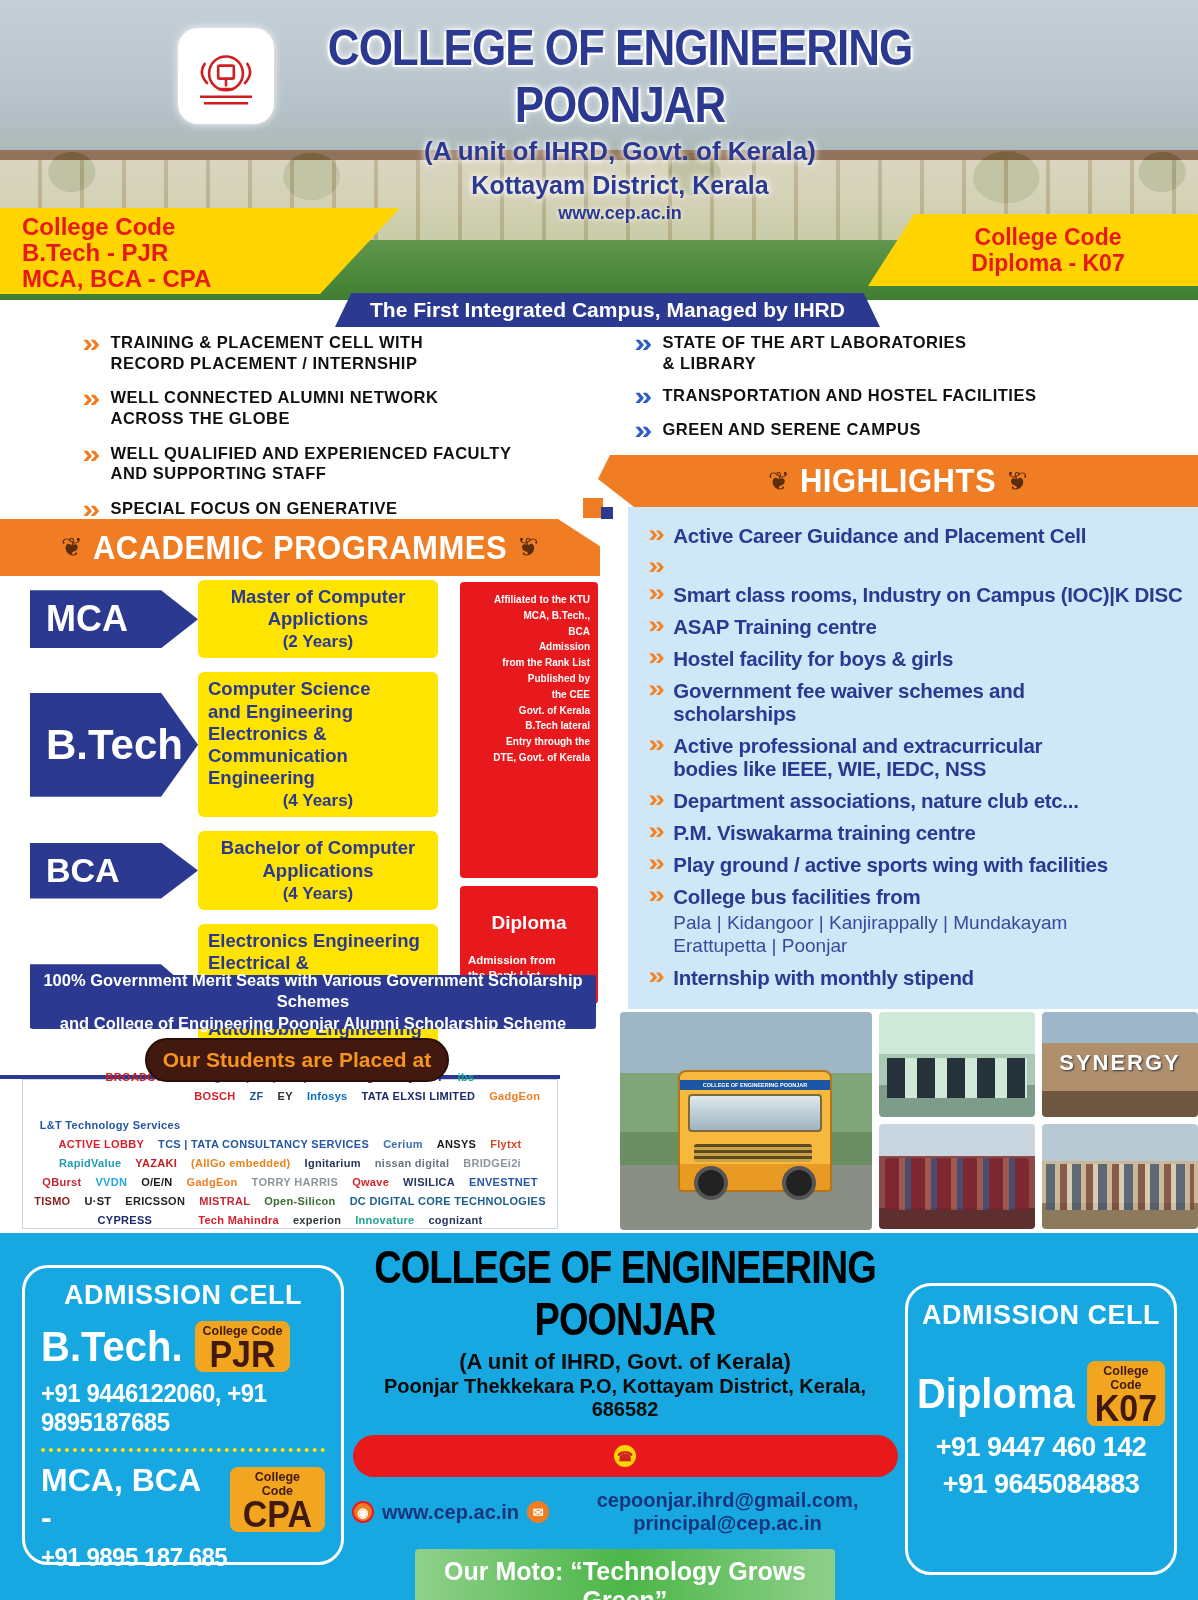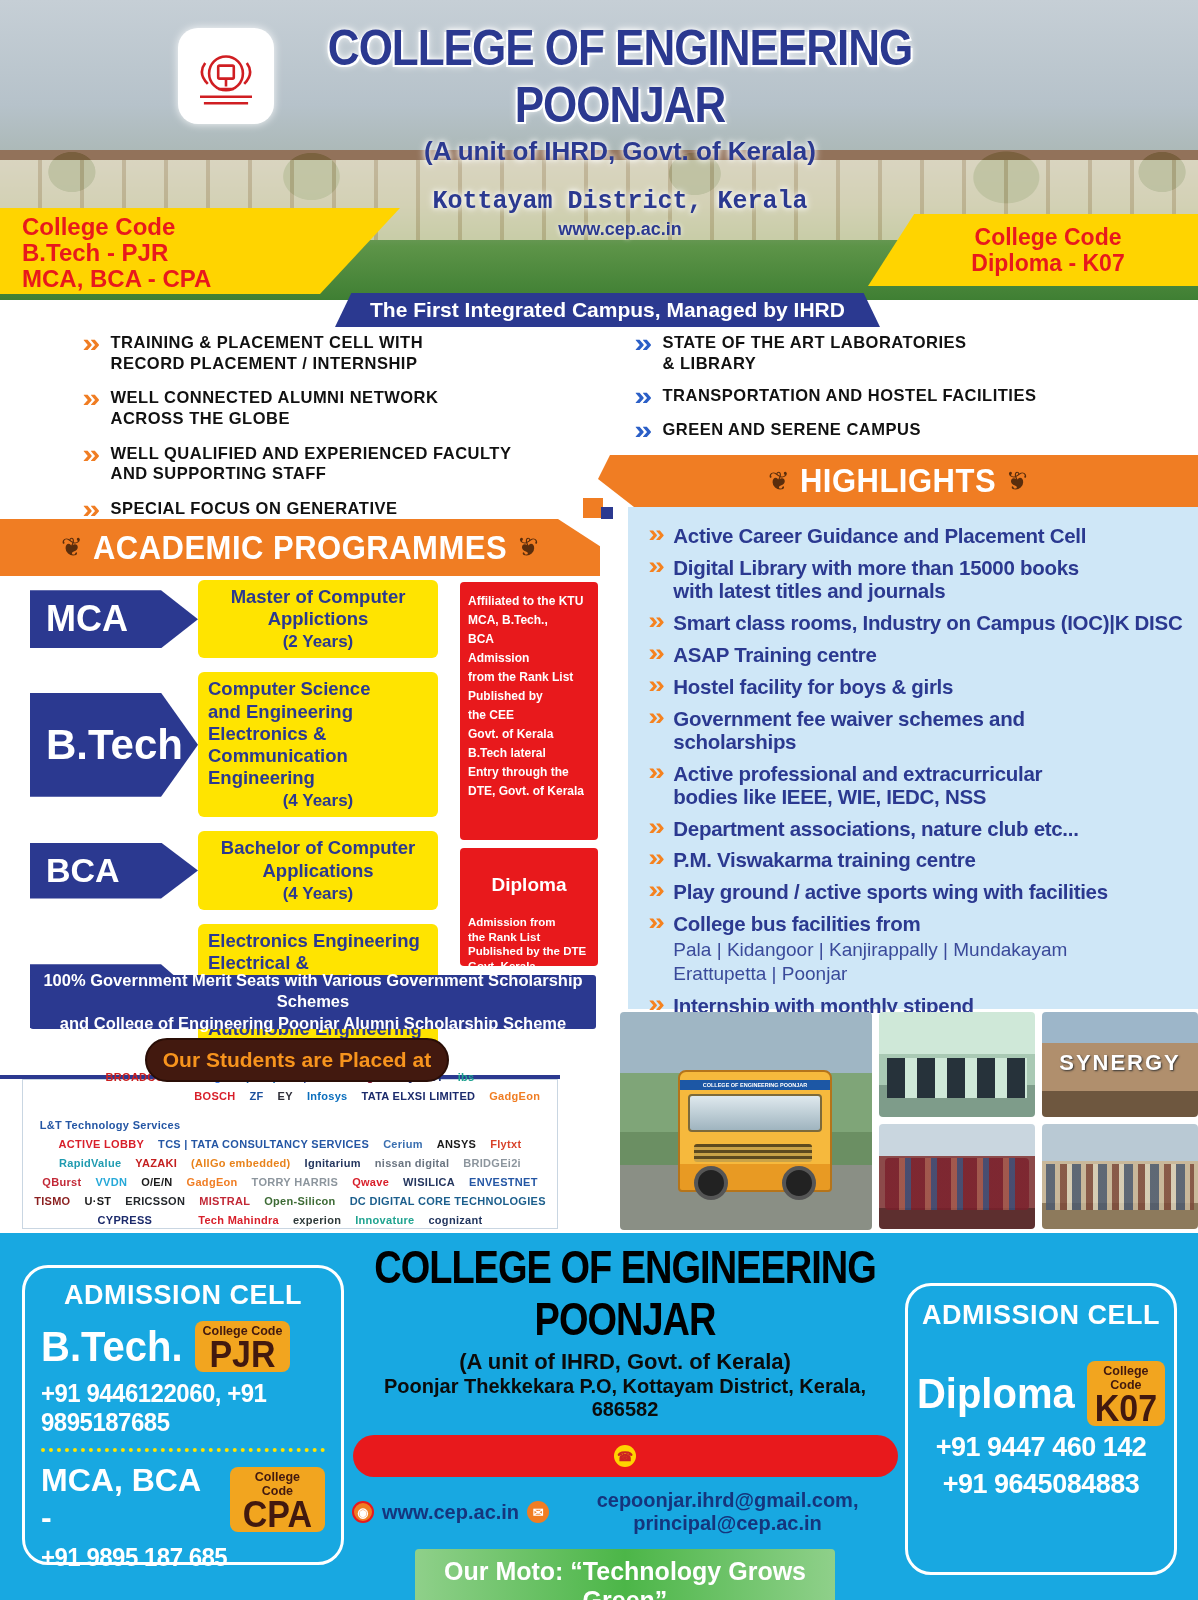--- a/index.html
+++ b/index.html
@@ -19,21 +19,21 @@
      radial-gradient(44px 36px at 58% 62%,#2f5c2a 58%,transparent 60%),
      radial-gradient(56px 44px at 84% 66%,#37662d 58%,transparent 60%),
      radial-gradient(40px 34px at 97% 60%,#2f5c2a 58%,transparent 60%);opacity:.8;}
   .emblem{position:absolute;left:178px;top:28px;width:96px;height:96px;background:#fff;border-radius:20px;
     box-shadow:0 0 8px rgba(255,255,255,.9);display:flex;align-items:center;justify-content:center;}
   .emblem svg{width:78px;height:78px;}
   .hero-text{position:absolute;left:270px;top:26px;width:700px;text-align:center;}
   .hero-title{font-size:44px;font-weight:bold;color:#2b3990;letter-spacing:-1px;transform:scaleY(1.15);
     text-shadow:0 0 4px #fff,0 0 8px #fff,2px 2px 0 #fff,-2px 2px 0 #fff;}
   .hero-sub1{font-size:26px;font-weight:bold;color:#2b3990;margin-top:10px;text-shadow:0 0 5px #fff,0 0 8px #fff;}
-  .hero-sub2{font-size:25px;font-weight:bold;color:#2b3990;margin-top:20px;text-shadow:0 0 5px #fff,0 0 8px #fff;font-family:Liberation Mono, monospace;}
+  .hero-sub2{font-size:25px;font-weight:bold;color:#2b3990;margin-top:4px;text-shadow:0 0 5px #fff,0 0 8px #fff;}
   .hero-web{font-size:18px;font-weight:bold;color:#2b3990;margin-top:3px;text-shadow:0 0 5px #fff;}
 
   
   .ribbon-l{position:absolute;left:0;top:208px;width:400px;height:86px;background:#ffd400;
     clip-path:polygon(0 0,100% 0,80% 100%,0 100%);padding:6px 0 0 22px;box-sizing:border-box;}
   .ribbon-l div{font-size:24px;font-weight:bold;color:#e8191c;line-height:1.08;}
   .ribbon-r{position:absolute;right:0;top:214px;width:330px;height:72px;background:#ffd400;
     clip-path:polygon(14% 0,100% 0,100% 100%,0 100%);display:flex;flex-direction:column;justify-content:center;
     align-items:center;padding-left:30px;box-sizing:border-box;}
   .ribbon-r div{font-size:23px;font-weight:bold;color:#e8191c;line-height:1.15;}
@@ -82,21 +82,21 @@
   .pbox{background:#ffe400;border-radius:6px;padding:6px 10px;box-sizing:border-box;width:240px;flex:none;margin-left:0px;}
   .pdesc{font-size:18.5px;font-weight:bold;color:#2b3990;line-height:1.2;white-space:pre-line;}
   .pyears{font-size:17px;font-weight:bold;color:#2b3990;text-align:center;margin-top:2px;}
   .r1 .parrow{height:58px;font-size:36px;}
   .r2 .parrow{height:104px;font-size:42px;}
   .r3 .parrow{height:56px;font-size:34px;}
   .r4 .parrow{height:64px;font-size:36px;}
   .r1 .pdesc,.r3 .pdesc{text-align:center;}
   .redcol{position:absolute;left:430px;top:2px;width:138px;}
   .redbox{background:#e8191c;border-radius:4px;color:#fff;font-weight:bold;padding:10px 8px;box-sizing:border-box;}
-  .redbox.b1{height:258px;font-size:12px;line-height:1.58;white-space:pre-line;}
+  .redbox.b1{height:296px;font-size:10px;line-height:1.58;white-space:pre-line;text-align:right;}
   .redbox.b2{margin-top:8px;height:118px;font-size:11.5px;line-height:1.3;white-space:pre-line;}
   .redbox .rb-title{text-align:center;font-size:19px;margin-bottom:2px;}
 
   
   .merit{position:absolute;left:30px;top:975px;width:566px;height:54px;background:#2b3990;border-radius:3px;
     display:flex;align-items:center;justify-content:center;}
   .merit span{color:#fff;font-size:16.5px;font-weight:bold;text-align:center;line-height:1.3;white-space:pre-line;}
 
   
   .blue-line{position:absolute;left:0;top:1075px;width:560px;height:4px;background:#2b3990;}
@@ -269,25 +269,20 @@
       <div class="hl-item">
         <span class="chev">»</span>
         <div>
           <div class="htx">Active Career Guidance and Placement Cell</div>
 
         </div>
       </div>
 
       <div class="hl-item">
         <span class="chev">»</span>
-        <div>
-          <div class="htx">Digital Library with more than 15000 books
-with latest titles and journals</div>
-
-        </div>
       </div>
 
       <div class="hl-item">
         <span class="chev">»</span>
         <div>
           <div class="htx">Smart class rooms, Industry on Campus (IOC)|K DISC</div>
 
         </div>
       </div>
 

